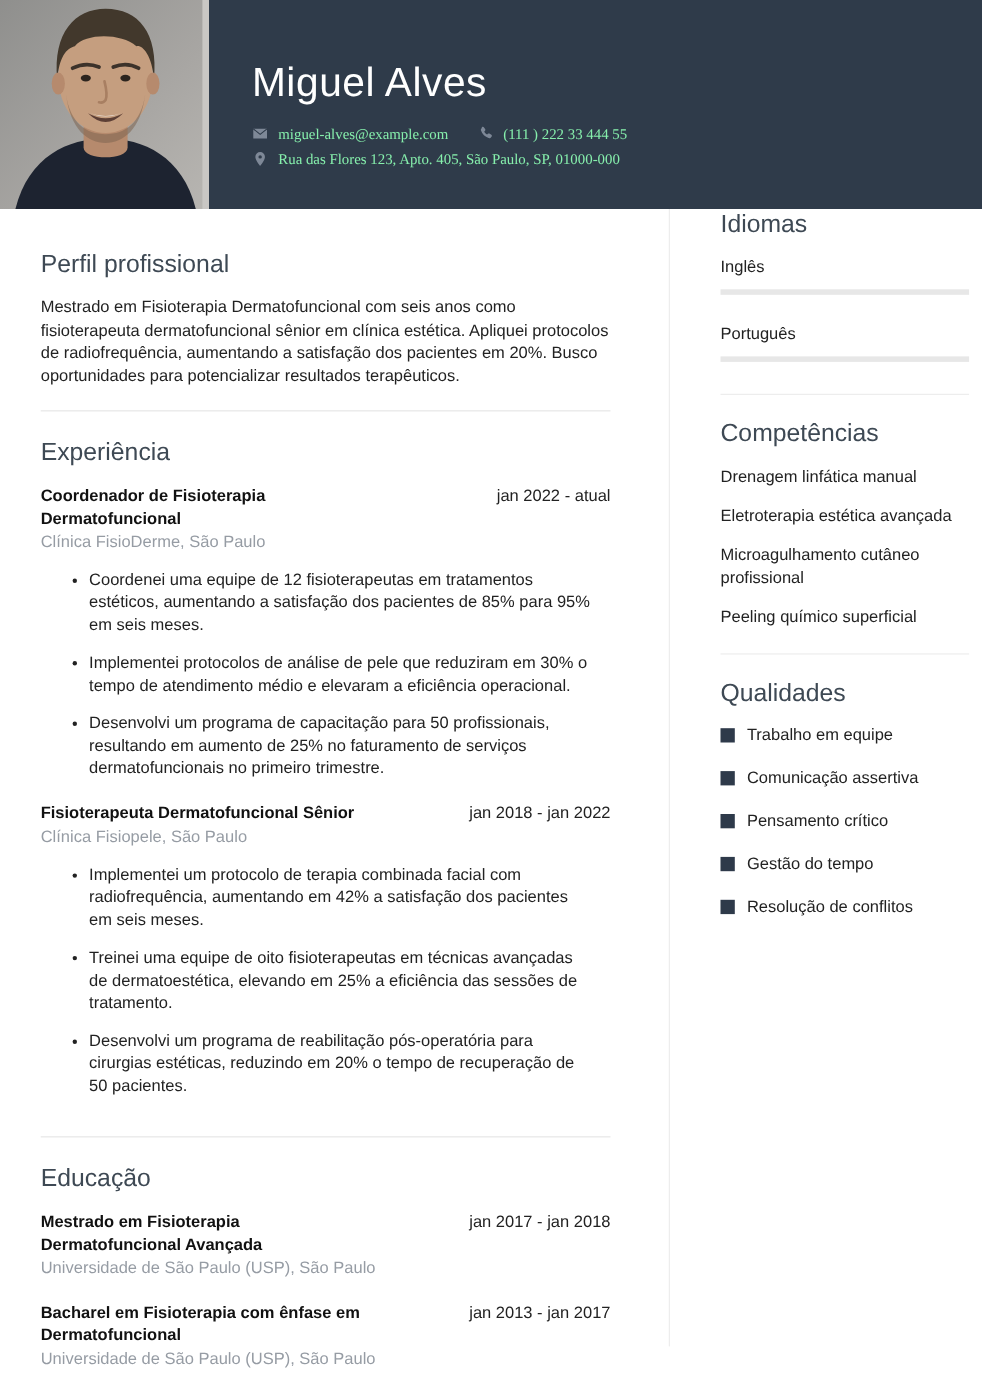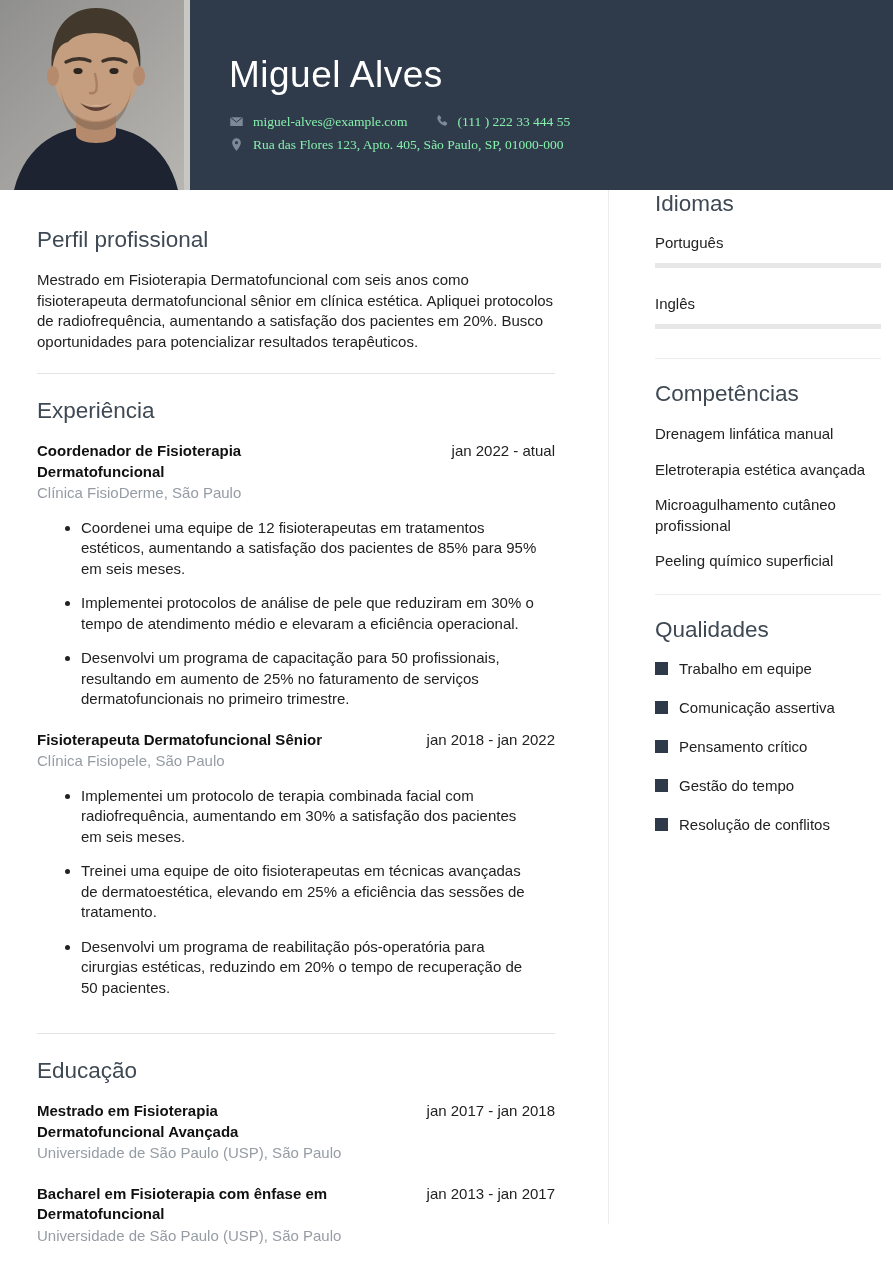--- a/index.html
+++ b/index.html
@@ -163,21 +163,21 @@
           </ul>
         </div>
 
         <div class="item">
           <div class="item-head">
             <div class="role">Fisioterapeuta Dermatofuncional Sênior</div>
             <div class="dates">jan 2018 - jan 2022</div>
           </div>
           <div class="company">Clínica Fisiopele, São Paulo</div>
           <ul class="bullets">
-            <li>Implementei um protocolo de terapia combinada facial com radiofrequência, aumentando em 30% a satisfação dos pacientes em seis meses.</li>
+            <li>Implementei um protocolo de terapia combinada facial com radiofrequência, aumentando em 42% a satisfação dos pacientes em seis meses.</li>
             <li>Treinei uma equipe de oito fisioterapeutas em técnicas avançadas de dermatoestética, elevando em 25% a eficiência das sessões de tratamento.</li>
             <li>Desenvolvi um programa de reabilitação pós-operatória para cirurgias estéticas, reduzindo em 20% o tempo de recuperação de 50 pacientes.</li>
           </ul>
         </div>
       </div>
 
       <div class="section last">
         <h2 class="sec">Educação</h2>
 
         <div class="item">
@@ -200,25 +200,25 @@
     </div>
 
     <div class="vdiv"></div>
 
     <div class="right">
 
       <div class="rsection">
         <h2 class="sec">Idiomas</h2>
         <div class="langs-wrap">
           <div class="lang">
+            <div class="lang-name">Inglês</div>
+            <div class="lang-bar"></div>
+          </div>
+          <div class="lang">
             <div class="lang-name">Português</div>
-            <div class="lang-bar"></div>
-          </div>
-          <div class="lang">
-            <div class="lang-name">Inglês</div>
             <div class="lang-bar"></div>
           </div>
         </div>
       </div>
 
       <div class="rsection">
         <h2 class="sec">Competências</h2>
         <div class="skills-wrap">
           <div class="skill">Drenagem linfática manual</div>
           <div class="skill">Eletroterapia estética avançada</div>

